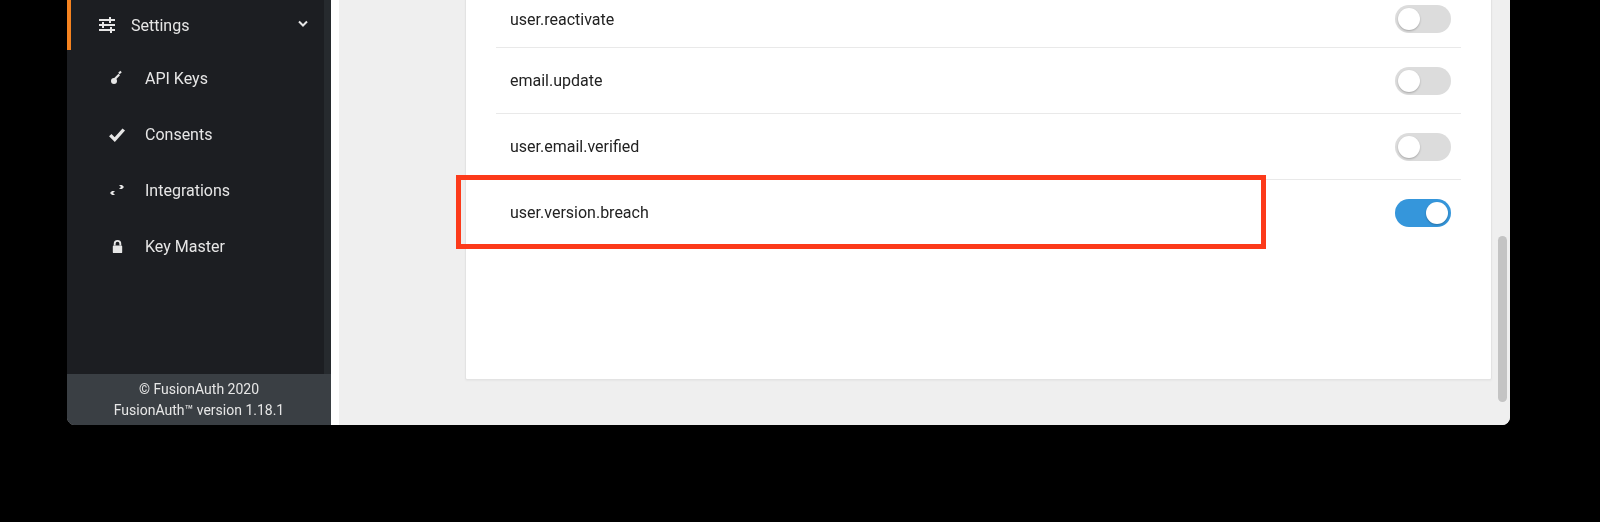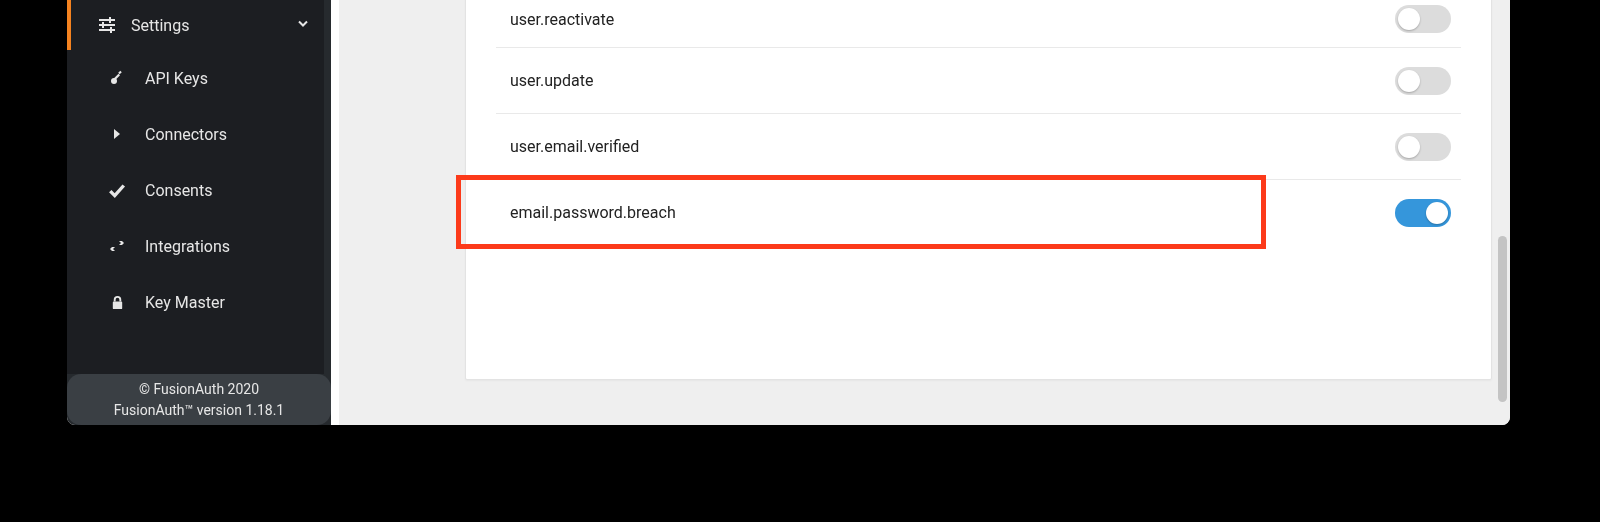--- a/index.html
+++ b/index.html
@@ -72,21 +72,20 @@
       width:264px;
       height:51px;
       background:#3a3f44;
       color:#e6e6e6;
       font-size:14px;
       display:flex;
       flex-direction:column;
       align-items:center;
       justify-content:center;
       line-height:1.45;
-      border-radius:14px;
     }
 
     
     .main {
       position:absolute;
       left:264px; right:0; top:0; bottom:0;
       background:#efefef;
       overflow:hidden;
       margin-left:8px;
     }
@@ -186,28 +185,20 @@
         <span class="icon">
           <svg viewBox="0 0 16 16" width="16" height="16" fill="currentColor">
               <circle cx="5" cy="11" r="3"></circle>
               <rect x="6.5" y="3" width="2.2" height="7" transform="rotate(45 7 7)"></rect>
               <rect x="10" y="1" width="2" height="3" transform="rotate(45 11 2.5)"></rect>
             </svg>
         </span>
         <span>API Keys</span>
       </div>
 
-      <div class="sidebar-item">
-        <span class="icon">
-          <svg viewBox="0 0 14 14" width="14" height="14" fill="currentColor">
-              <polygon points="4,2 10,7 4,12"></polygon>
-            </svg>
-        </span>
-        <span>Connectors</span>
-      </div>
 
       <div class="sidebar-item">
         <span class="icon">
           <svg viewBox="0 0 16 16" width="18" height="18" fill="none" stroke="currentColor" stroke-width="3">
               <polyline points="2,9 6,13 14,4"></polyline>
             </svg>
         </span>
         <span>Consents</span>
       </div>
 
@@ -241,31 +232,31 @@
 
   <div class="main">
     <div class="card">
 
       <div class="row">
         <span class="row-label">user.reactivate</span>
         <span class="toggle"></span>
       </div>
 
       <div class="row">
-        <span class="row-label">user.update</span>
+        <span class="row-label">email.update</span>
         <span class="toggle"></span>
       </div>
 
       <div class="row">
         <span class="row-label">user.email.verified</span>
         <span class="toggle"></span>
       </div>
 
       <div class="row" id="row-3" style="border-top:1px solid #e9e9e9;">
-        <span class="row-label">email.password.breach</span>
+        <span class="row-label">user.version.breach</span>
         <span class="toggle on"></span>
       </div>
 
       <div class="highlight" style="left:-10px; top:184px; width:810px; height:74px;"></div>
 
     </div>
 
     <div class="scrollbar-v">
       <div class="thumb"></div>
     </div>

